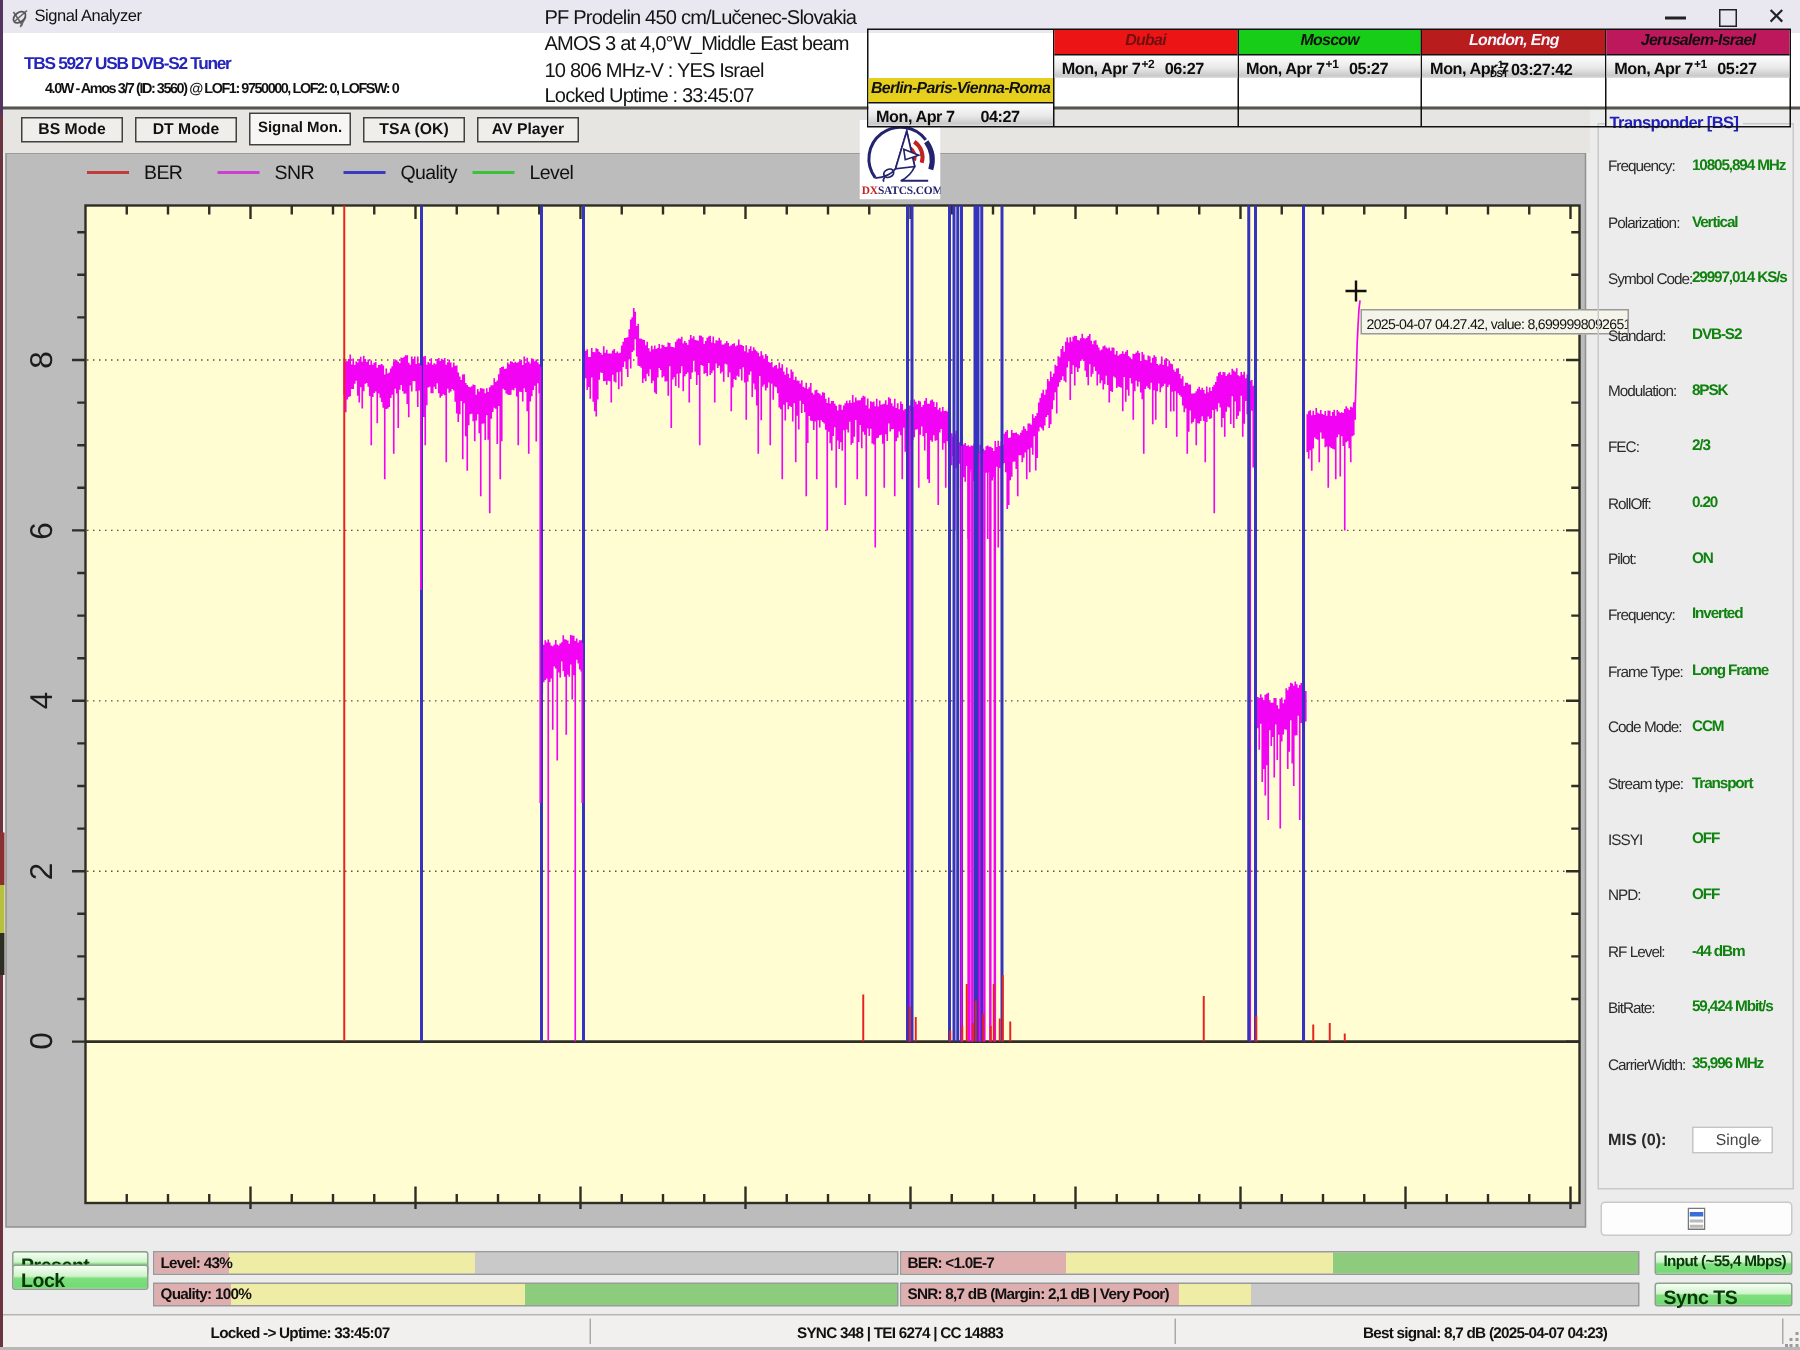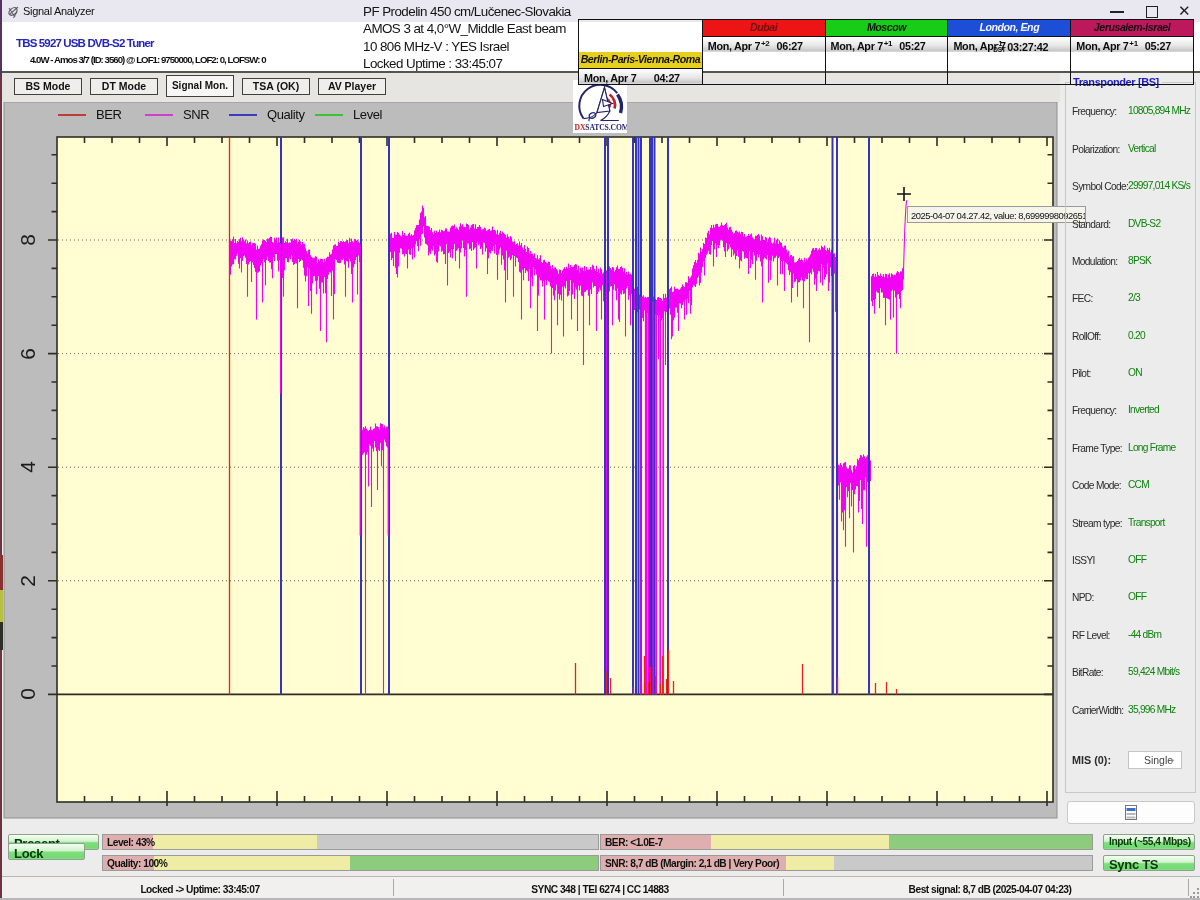--- a/index.html
+++ b/index.html
@@ -27,21 +27,21 @@
 
 
 .leg { top:114px; height:2.4px; width:28px; }
 .legt { top:107px; font-size:13px; color:#111; letter-spacing:-0.4px; }
 
 
 #gbox { left:1065px; top:82px; width:131px; height:711px; border:1px solid #c9c9c9; }
 #gboxt { left:1070px; top:76px; font-size:11px; font-weight:bold; color:#2020b8; background:#ececec; padding:0 3px; letter-spacing:-0.4px; }
 .prow { position:absolute; left:1072px; width:126px; height:14px; font-size:10.8px; white-space:nowrap; }
 .plab { color:#2b2b2b; font-size:10.2px; letter-spacing:-0.65px;margin-top:48px; }
-.pval { position:absolute; left:56px; color:#0f820f; font-weight:normal; font-size:10.2px; letter-spacing:-0.75px;text-align:right; }
+.pval { position:absolute; left:56px; color:#0f820f; font-weight:bold; font-size:10.2px; letter-spacing:-0.75px;text-align:right; }
 #misrow { left:1072px; top:754px; font-size:10.8px; color:#2b2b2b; font-weight:bold; }
 #dropdown { left:1128px; top:751px; width:54px; height:18px; background:#fff;
   border:1px solid #c4c4c4; font-size:10.5px; color:#444; padding:2px 0 0 7px;text-align:center; }
 #ddarrow { left:1168px; top:753px; font-size:10px; color:#888; }
 #savebtn { left:1067px; top:801px; width:128px; height:23px; background:#fdfdfd;
   border:1px solid #c9c9c9; border-radius:3px; }
 
 
 #clocks { left:578px; top:18.5px; display:flex; border:1.6px solid #111; }
 .ck { width:122.8px; border-left:1.4px solid #111; }
@@ -193,37 +193,37 @@
       </div>
 </div>
 <div class="ck">
   <div class="ckh" style="background:#17cd17;color:#111">Moscow</div>
   <div class="ckr">
         <span class="ckd">Mon, Apr 7</span>
         <span class="ckt"><span class="sup">+1</span>05:27</span>
       </div>
 </div>
 <div class="ck">
-  <div class="ckh" style="background:#1d4ed8;color:#f5f5ff">London, Eng</div>
+  <div class="ckh" style="background:#b91c1c;color:#f5f5ff">London, Eng</div>
   <div class="ckr">
         <span class="ckd">Mon, Apr 7</span>
         <span class="ckt"><span class="sup2"><span>-1</span><span class="dst">DST</span></span>03:27:42</span>
       </div>
 </div>
 <div class="ck">
   <div class="ckh" style="background:#be185d;color:#111">Jerusalem-Israel</div>
   <div class="ckr">
         <span class="ckd">Mon, Apr 7</span>
         <span class="ckt"><span class="sup">+1</span>05:27</span>
       </div>
 </div>
 </div>
 
 <div class="gbtn abs" style="left:8px;top:833.5px;width:91px">Present</div>
-<div class="gbtn abs" style="left:8px;top:843px;width:77px">Lock</div>
+<div class="gbtn abs" style="left:8px;top:843px;width:91px">Lock</div>
 <div class="pbar abs" style="left:102px;top:833.5px;width:497px;background:linear-gradient(90deg,#dfafaf 0px,#dfafaf 50px,#efeda5 50px,#efeda5 214px,#c9c9c9 214px,#c9c9c9 100%);">Level: 43%</div>
 <div class="pbar abs" style="left:102px;top:854.5px;width:497px;background:linear-gradient(90deg,#dfafaf 0px,#dfafaf 51px,#efeda5 51px,#efeda5 247px,#8ccc7c 247px,#8ccc7c 495px,#c9c9c9 495px,#c9c9c9 100%);">Quality: 100%</div>
 <div class="pbar abs" style="left:600px;top:833.5px;width:493px;background:linear-gradient(90deg,#dfafaf 0px,#dfafaf 110px,#efeda5 110px,#efeda5 288px,#8ccc7c 288px,#8ccc7c 491px,#c9c9c9 491px,#c9c9c9 100%);">BER: &lt;1.0E-7</div>
 <div class="pbar abs" style="left:600px;top:854.5px;width:493px;background:linear-gradient(90deg,#dfafaf 0px,#dfafaf 185px,#efeda5 185px,#efeda5 233px,#c9c9c9 233px,#c9c9c9 100%);">SNR: 8,7 dB (Margin: 2,1 dB | Very Poor)</div>
 <div class="gbtn abs" style="left:1103px;top:833.5px;width:92px;font-size:10.2px;letter-spacing:-0.45px">Input (~55,4 Mbps)</div>
 <div class="gbtn abs" style="left:1103px;top:854.5px;width:92px">Sync TS</div>
 
 <div id="sbar" class="abs"></div>
 <div class="stxt abs" style="left:50px">Locked -&gt; Uptime: 33:45:07</div>
 <div class="stxt abs" style="left:450px">SYNC 348 | TEI 6274 | CC 14883</div>

